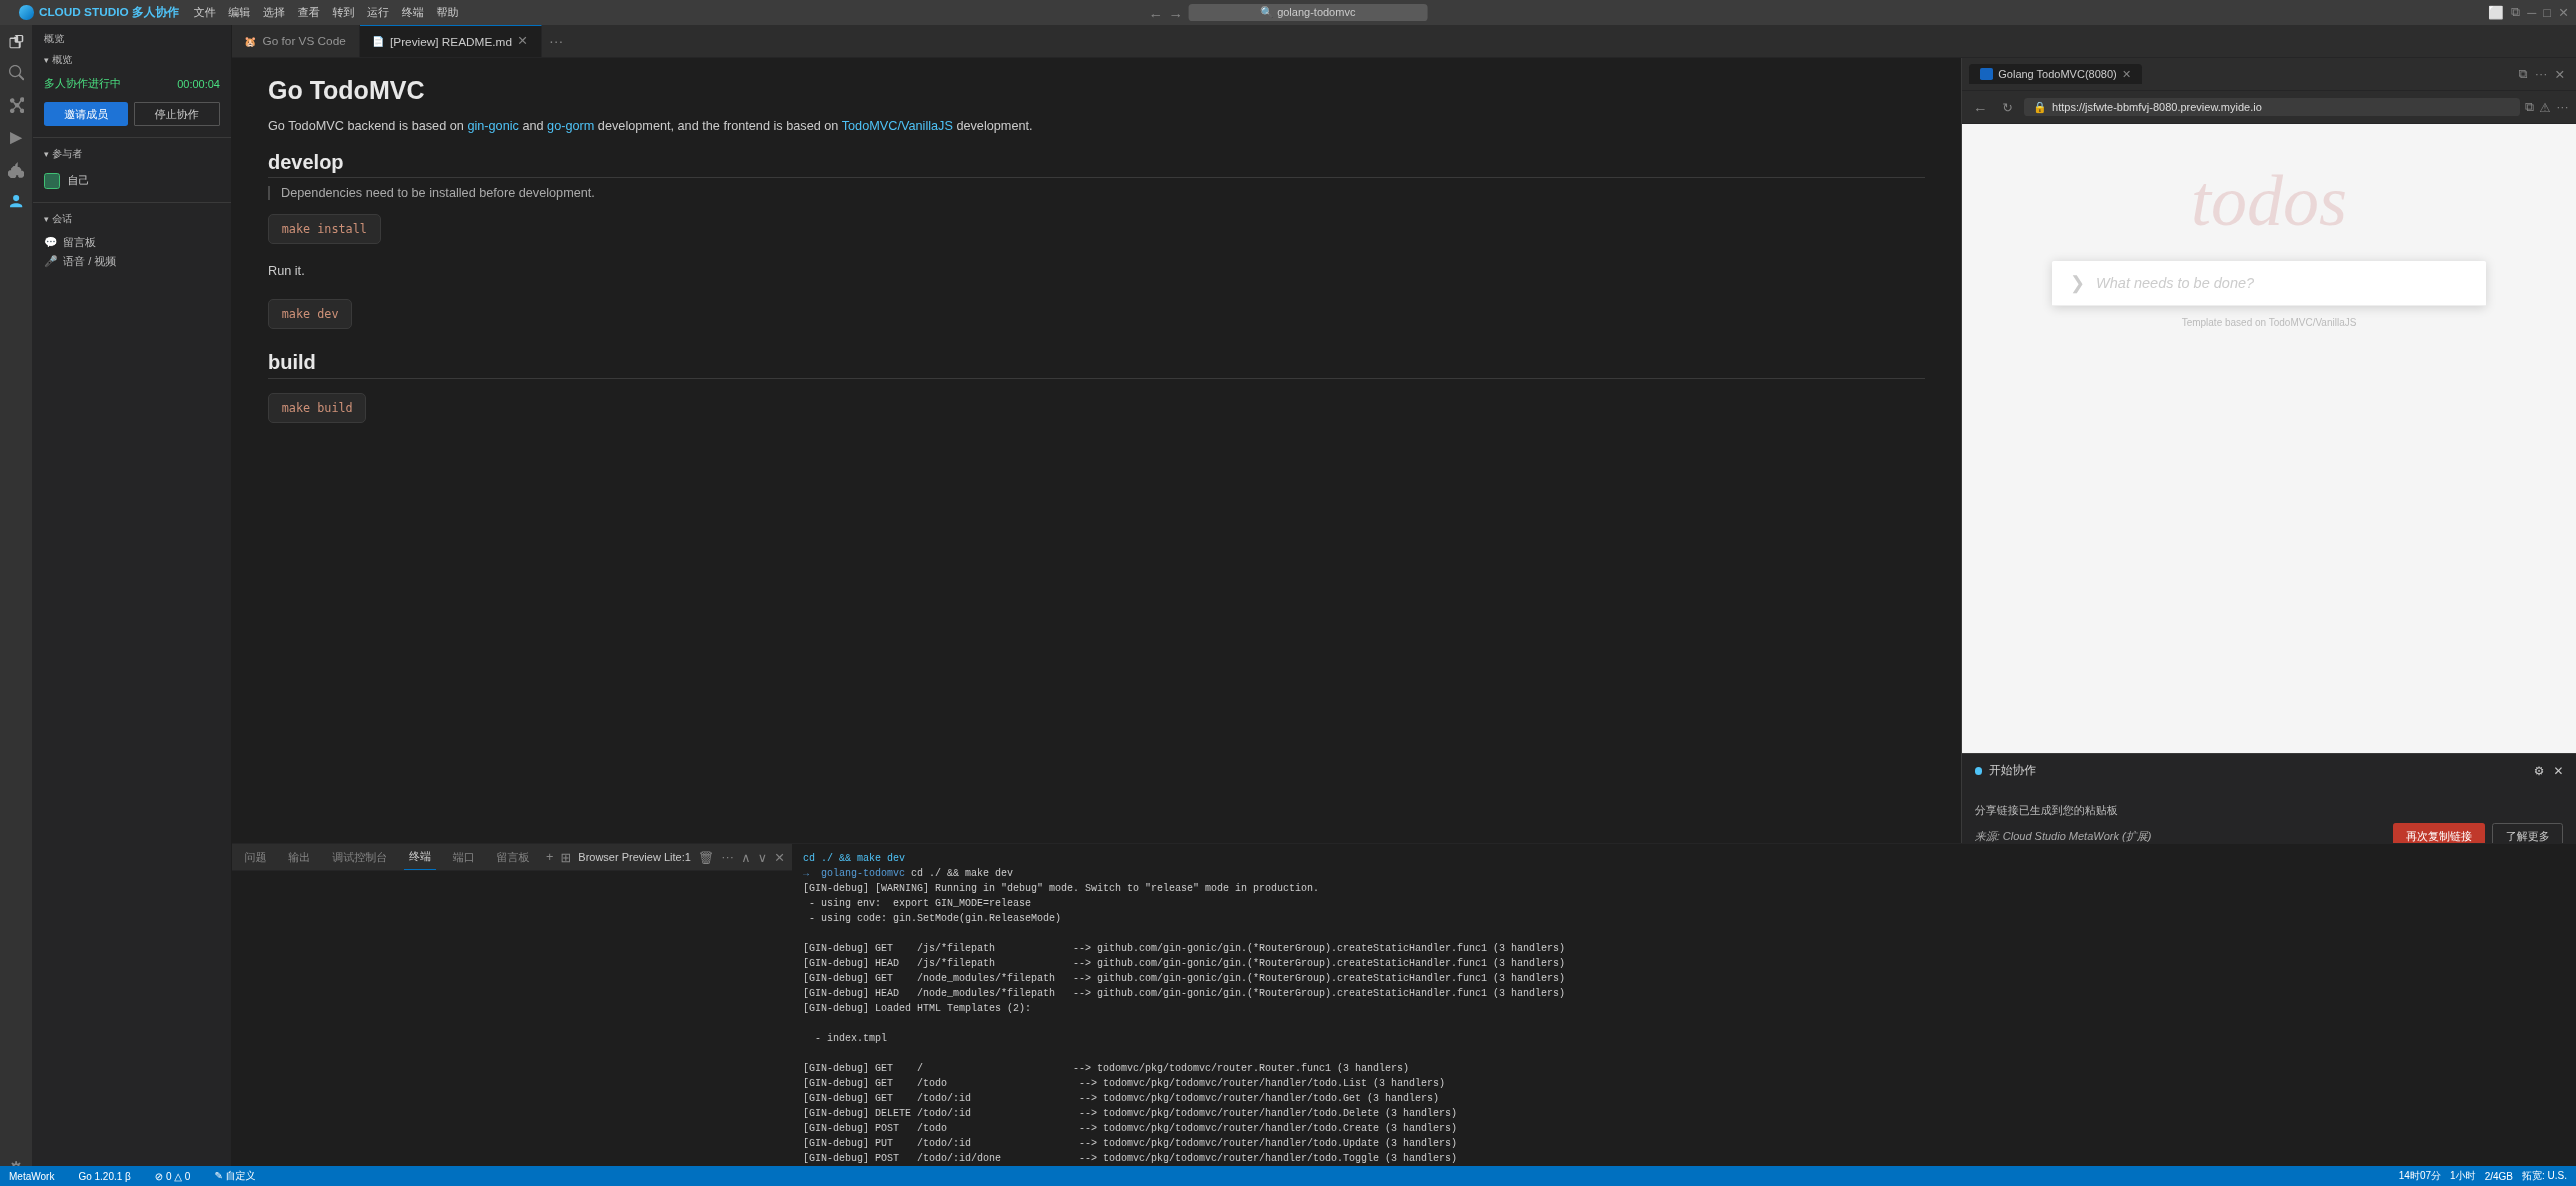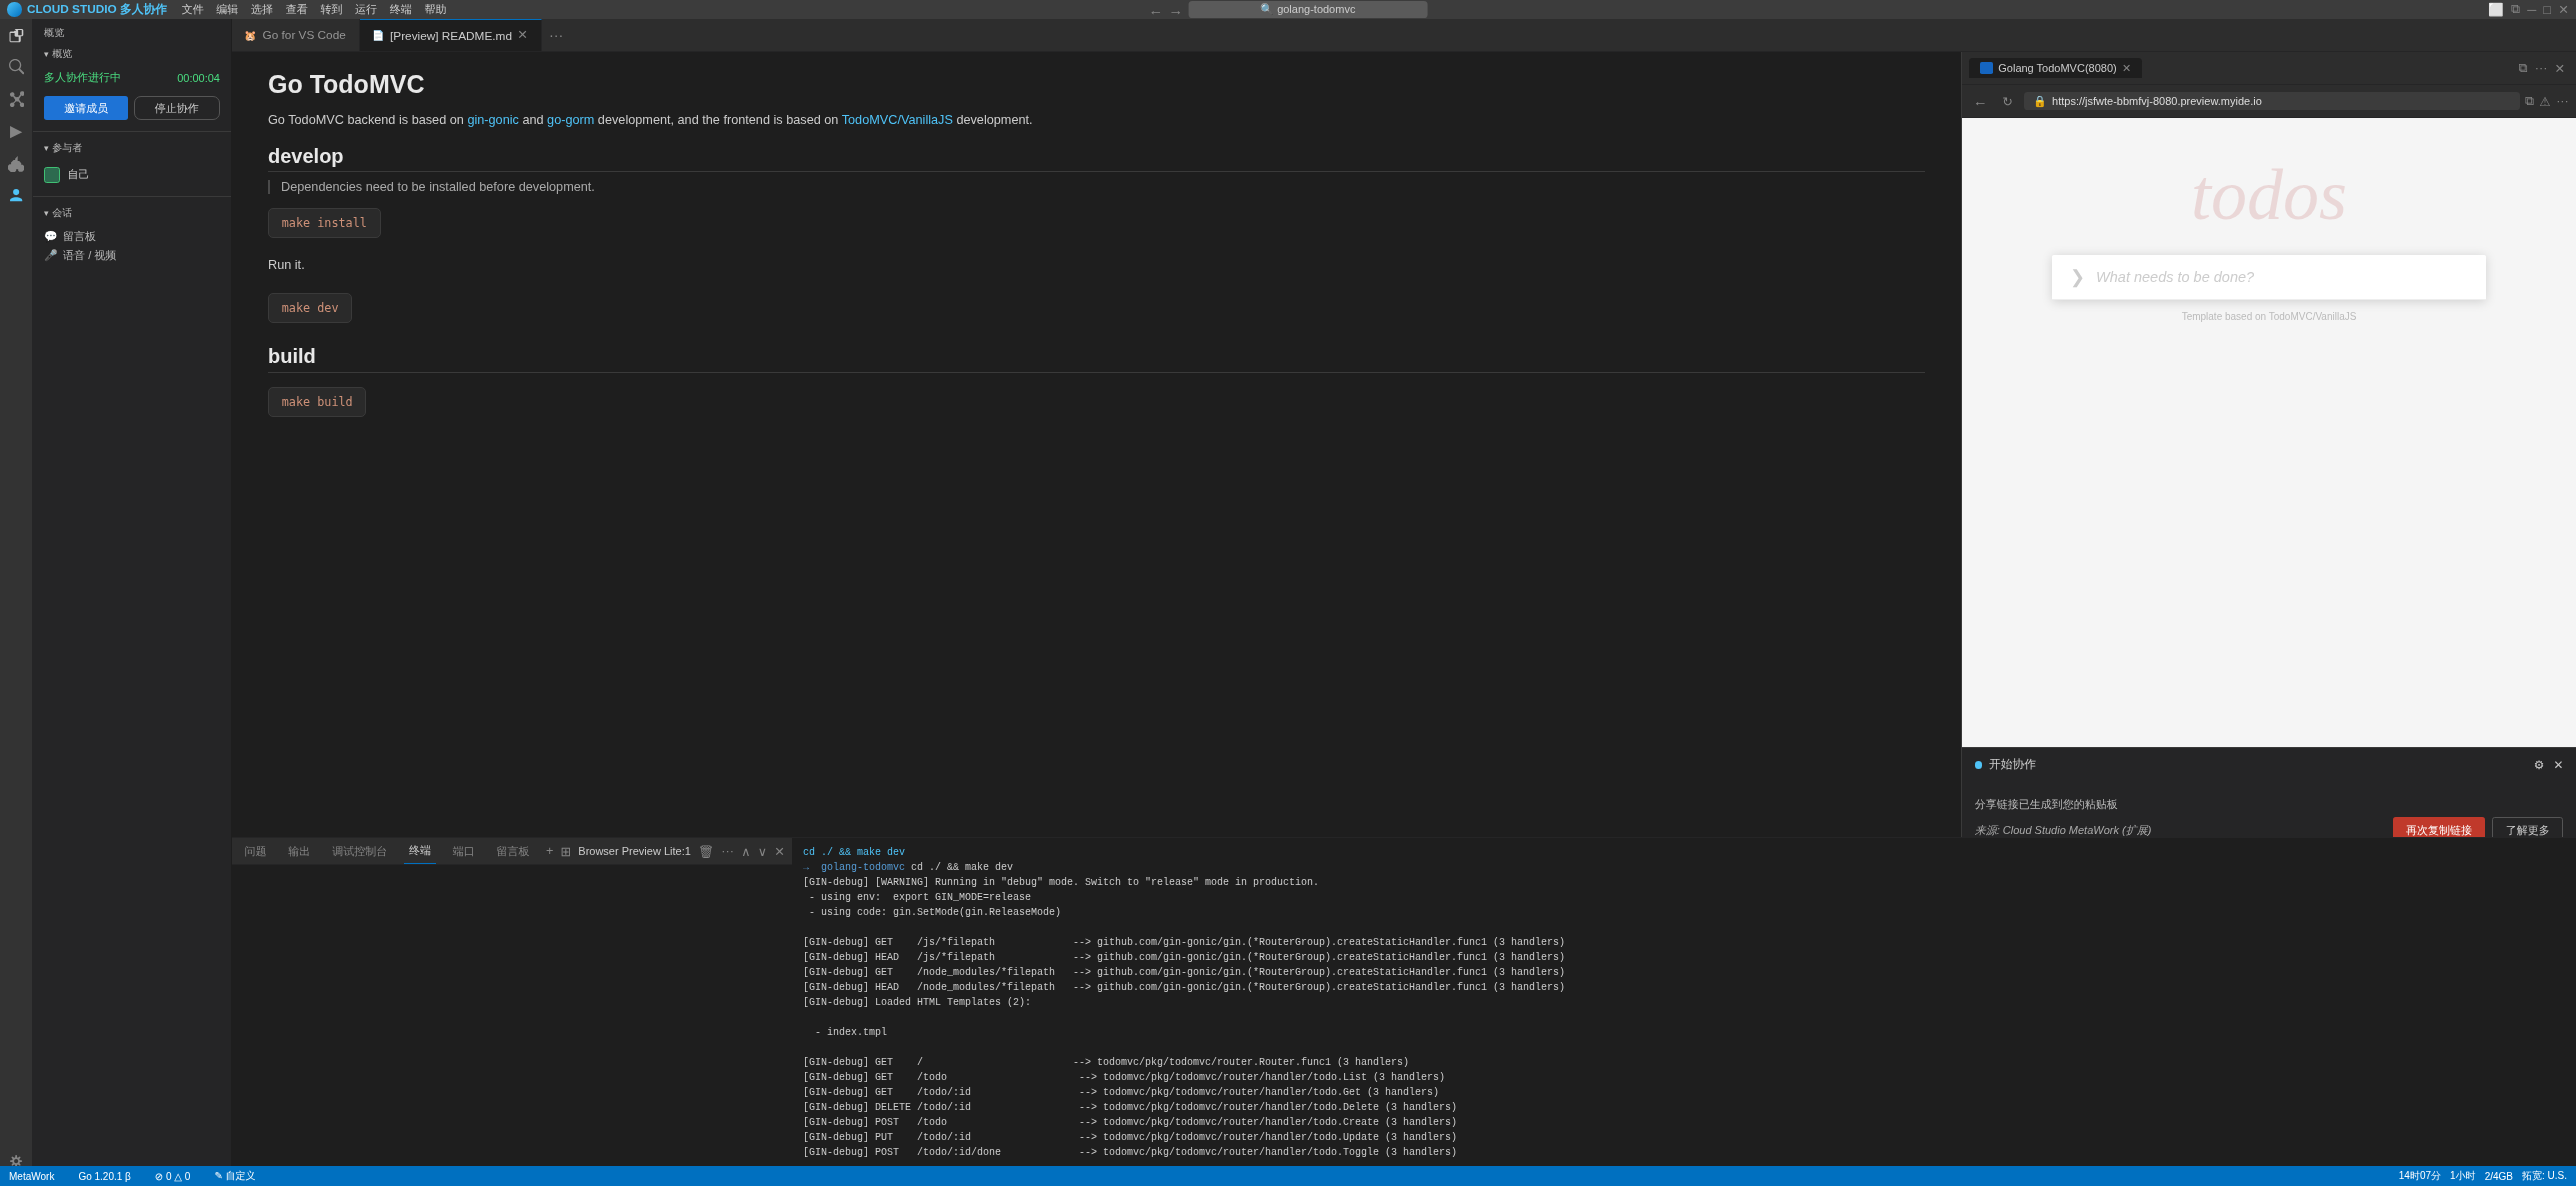--- a/index.html
+++ b/index.html
@@ -8,25 +8,25 @@
       background: #1e1e1e;
       color: #ccc;
       width: 2576px;
       height: 1187px;
       overflow: hidden;
       font-size: 11.8px;
     }
 
     
     .menu-bar {
-      height: 19px;
+      height: 25px;
       background: #3c3c3c;
       display: flex;
       align-items: center;
-      padding: 0 7px;
+      padding: 0 19px;
       gap: 14.5px;
       color: #ccc;
       font-size: 11px;
       position: relative;
     }
     .menu-bar .menu-items {
       display: flex;
       gap: 12.7px;
     }
     .menu-bar .menu-item {
@@ -144,21 +144,21 @@
       border-radius: 2.7px;
       padding: 3.6px 9px;
       font-size: 11px;
       cursor: pointer;
       flex: 1;
     }
     .btn-stop {
       background: transparent;
       color: #ccc;
       border: 0.9px solid #555;
-      border-radius: 7px;
+      border-radius: 1px;
       padding: 3.6px 9px;
       font-size: 11px;
       cursor: pointer;
       flex: 1;
     }
 
     .sidebar-divider {
       height: 0.9px;
       background: #3a3a3a;
       margin: 5.4px 0;

